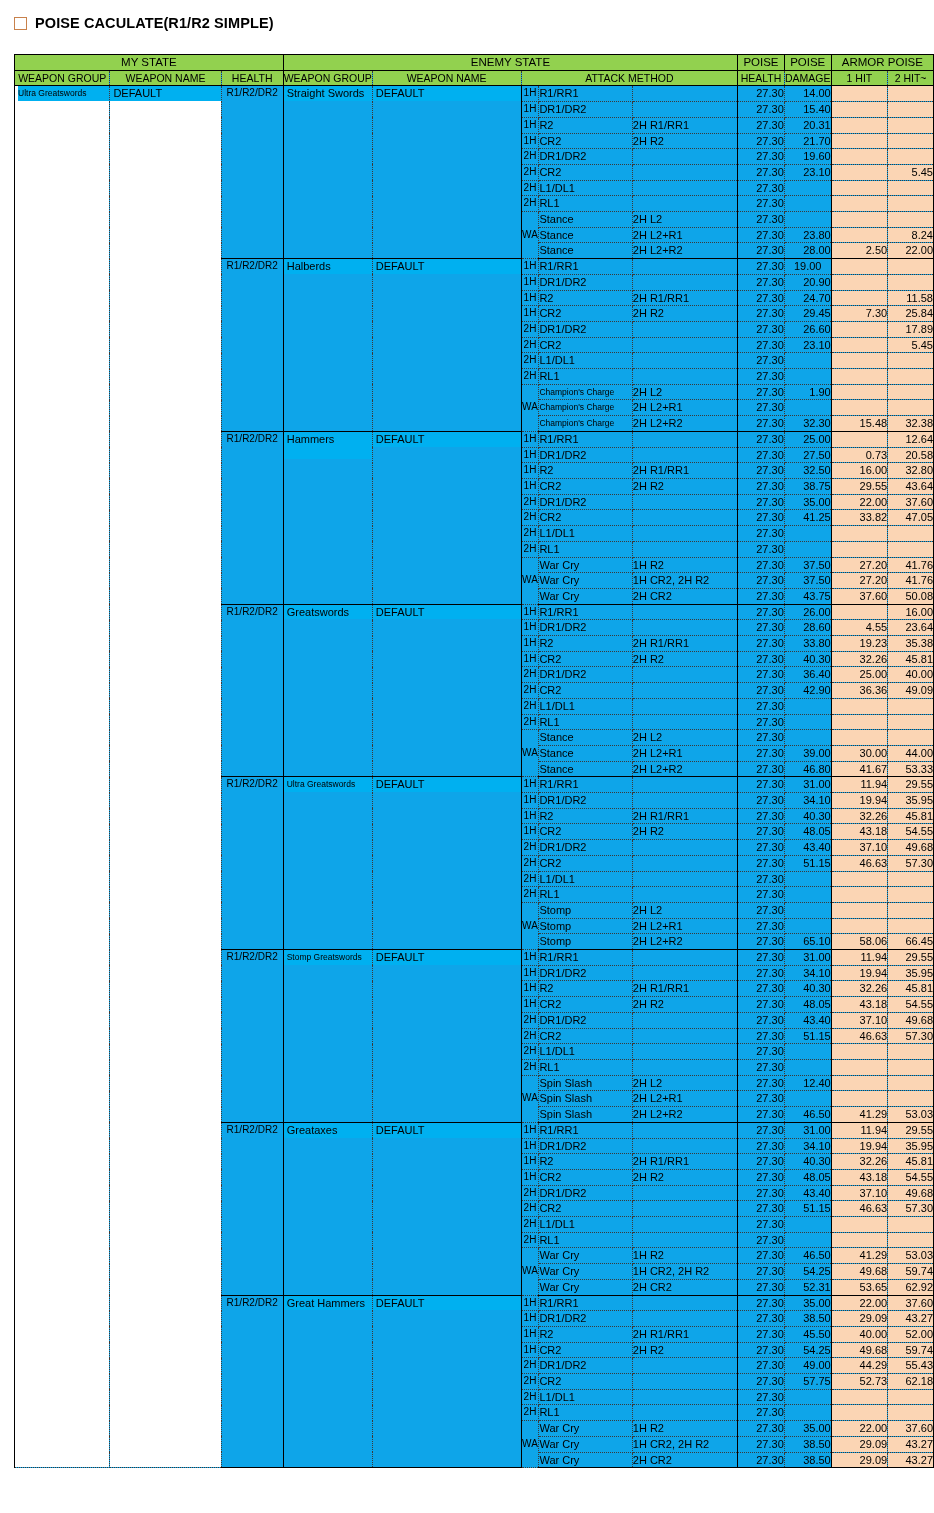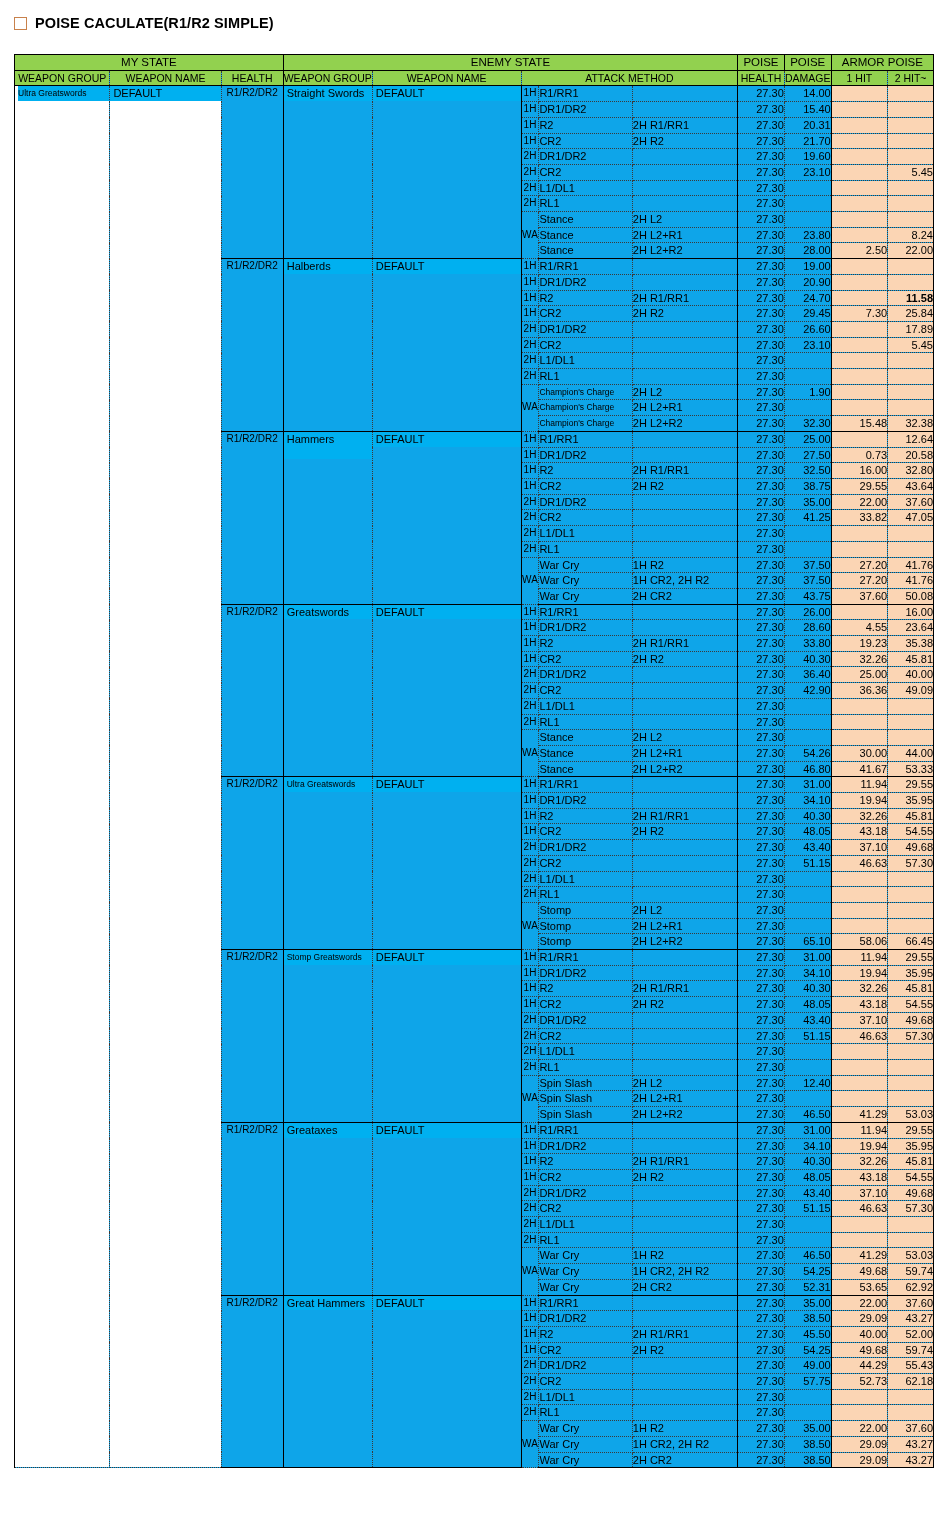--- a/index.html
+++ b/index.html
@@ -239,41 +239,41 @@
           <td class="c" rowspan="11" style="vertical-align: top; border-top: 1px solid rgb(0, 0, 0); border-bottom: 1px solid rgb(0, 0, 0);">
             <div style="height:14.7px;line-height:14.7px;background:#00B0F0;padding-left:3px;font-size:11px;">Halberds</div>
           </td>
           <td class="c bR" rowspan="11" style="vertical-align: top; border-top: 1px solid rgb(0, 0, 0); border-bottom: 1px solid rgb(0, 0, 0);">
             <div style="height:14.7px;line-height:14.7px;background:#00B0F0;padding-left:3px;font-size:11px;">DEFAULT</div>
           </td>
           <td class="c ctr sm">1H</td>
           <td class="c pad">R1/RR1</td>
           <td class="c pad"></td>
           <td class="c num" style="border-left: 1px solid rgb(0, 0, 0);">27.30</td>
-          <td class="c num" style="border-right: 1px solid rgb(0, 0, 0);">19.00</td>
+          <td class="c num" style="border-right: 1px solid rgb(0, 0, 0); text-align: center;">19.00</td>
           <td class="c num orange" style="background: rgb(251, 213, 180);"></td>
           <td class="c num orange" style="background: rgb(251, 213, 180); border-right: 1px solid rgb(0, 0, 0);"></td>
         </tr>
         <tr>
           <td class="c ctr sm">1H</td>
           <td class="c pad">DR1/DR2</td>
           <td class="c pad"></td>
           <td class="c num" style="border-left: 1px solid rgb(0, 0, 0);">27.30</td>
           <td class="c num" style="border-right: 1px solid rgb(0, 0, 0);">20.90</td>
           <td class="c num orange" style="background: rgb(251, 213, 180);"></td>
           <td class="c num orange" style="background: rgb(251, 213, 180); border-right: 1px solid rgb(0, 0, 0);"></td>
         </tr>
         <tr>
           <td class="c ctr sm">1H</td>
           <td class="c pad">R2</td>
           <td class="c pad">2H  R1/RR1</td>
           <td class="c num" style="border-left: 1px solid rgb(0, 0, 0);">27.30</td>
           <td class="c num" style="border-right: 1px solid rgb(0, 0, 0);">24.70</td>
           <td class="c num orange" style="background: rgb(251, 213, 180);"></td>
-          <td class="c num orange" style="background: rgb(251, 213, 180); border-right: 1px solid rgb(0, 0, 0); font-weight: bold;">11.58</td>
+          <td class="c num orange" style="background: rgb(251, 213, 180); border-right: 1px solid rgb(0, 0, 0);">11.58</td>
         </tr>
         <tr>
           <td class="c ctr sm">1H</td>
           <td class="c pad">CR2</td>
           <td class="c pad">2H  R2</td>
           <td class="c num" style="border-left: 1px solid rgb(0, 0, 0);">27.30</td>
           <td class="c num" style="border-right: 1px solid rgb(0, 0, 0);">29.45</td>
           <td class="c num orange" style="background: rgb(251, 213, 180);">7.30</td>
           <td class="c num orange" style="background: rgb(251, 213, 180); border-right: 1px solid rgb(0, 0, 0);">25.84</td>
         </tr>
@@ -531,21 +531,21 @@
           <td class="c pad">2H L2</td>
           <td class="c num" style="border-left: 1px solid rgb(0, 0, 0);">27.30</td>
           <td class="c num" style="border-right: 1px solid rgb(0, 0, 0);"></td>
           <td class="c num orange" style="background: rgb(251, 213, 180);"></td>
           <td class="c num orange" style="background: rgb(251, 213, 180); border-right: 1px solid rgb(0, 0, 0);"></td>
         </tr>
         <tr>
           <td class="c pad">Stance</td>
           <td class="c pad">2H L2+R1</td>
           <td class="c num" style="border-left: 1px solid rgb(0, 0, 0);">27.30</td>
-          <td class="c num" style="border-right: 1px solid rgb(0, 0, 0);">54.26</td>
+          <td class="c num" style="border-right: 1px solid rgb(0, 0, 0);">39.00</td>
           <td class="c num orange" style="background: rgb(251, 213, 180);">30.00</td>
           <td class="c num orange" style="background: rgb(251, 213, 180); border-right: 1px solid rgb(0, 0, 0);">44.00</td>
         </tr>
         <tr>
           <td class="c pad bB" style="border-bottom: 1px solid rgb(0, 0, 0);">Stance</td>
           <td class="c pad bB" style="border-bottom: 1px solid rgb(0, 0, 0);">2H L2+R2</td>
           <td class="c num bB" style="border-bottom: 1px solid rgb(0, 0, 0); border-left: 1px solid rgb(0, 0, 0);">27.30</td>
           <td class="c num bB" style="border-bottom: 1px solid rgb(0, 0, 0); border-right: 1px solid rgb(0, 0, 0);">46.80</td>
           <td class="c num orange bB" style="border-bottom: 1px solid rgb(0, 0, 0); background: rgb(251, 213, 180);">41.67</td>
           <td class="c num orange bB" style="border-bottom: 1px solid rgb(0, 0, 0); background: rgb(251, 213, 180); border-right: 1px solid rgb(0, 0, 0);">53.33</td>

